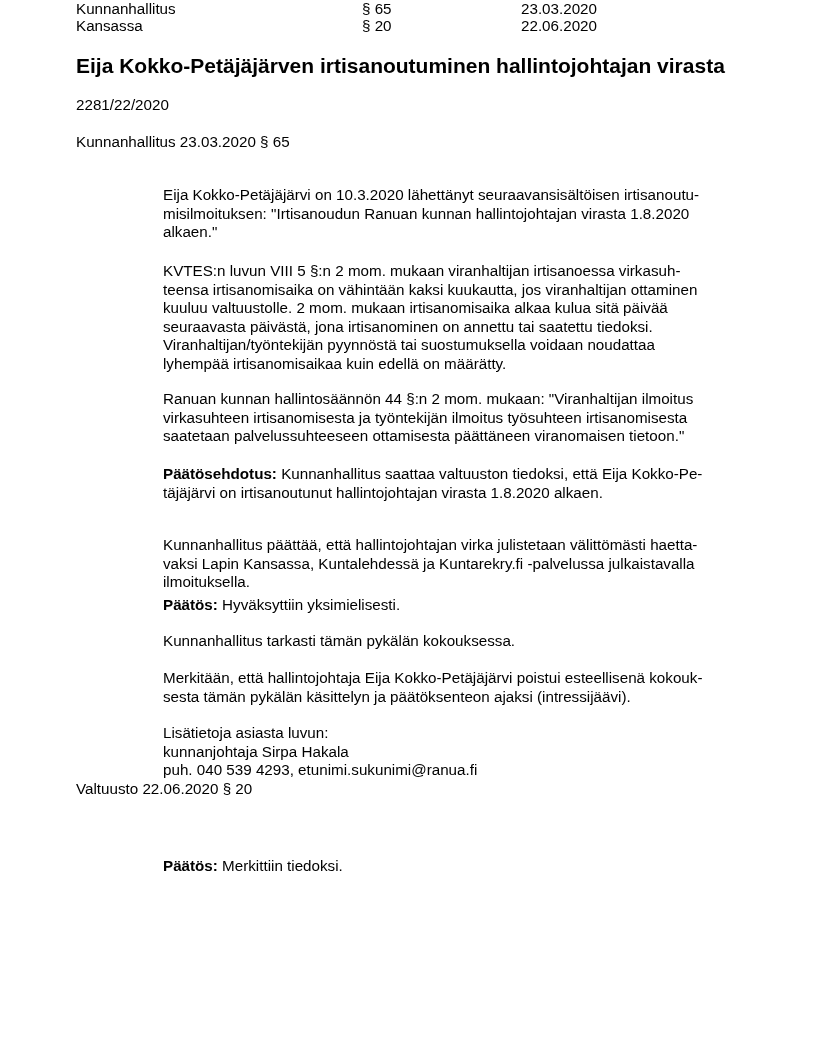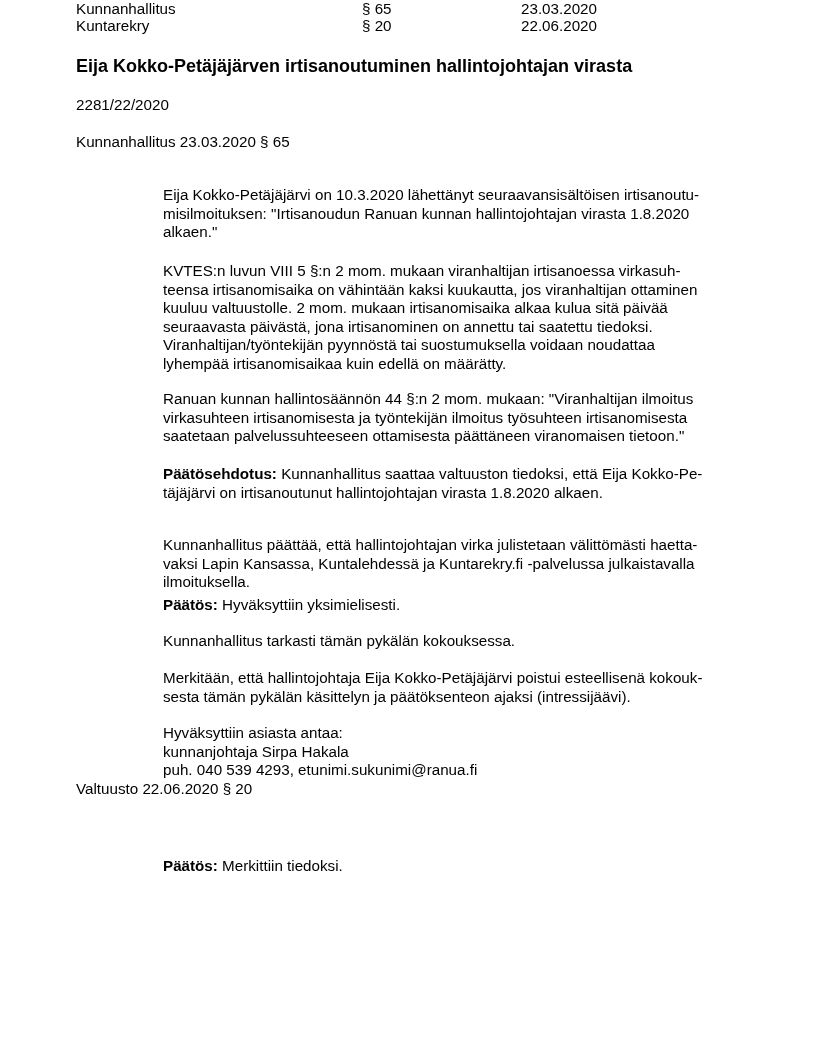--- a/index.html
+++ b/index.html
@@ -17,40 +17,40 @@
       font-size: 15.2px;
     }
     .abs { position: absolute; white-space: nowrap; }
     .meeting-row { position: absolute; left: 76px; height: 18px; line-height: 18px; }
     .meeting-row span { position: absolute; top: 0; white-space: nowrap; }
     .c-body { left: 0; }
     .c-sec { left: 286px; }
     .c-date { left: 445px; text-align: center; }
     .title {
       position: absolute; left: 76px; top: 54px;
-      font-weight: bold; font-size: 18px; white-space: nowrap;
+      font-weight: bold; font-size: 21px; white-space: nowrap;
       line-height: 24px;
     }
     .block {
       position: absolute; left: 163px; width: 580px;
       line-height: 18.5px;
     }
     .block p { margin: 0; white-space: nowrap; }
     .lbl { font-weight: bold; }
   </style>
 </head>
 <body>
 
 <div class="meeting-row" style="top:0px;">
   <span class="c-body">Kunnanhallitus</span>
   <span class="c-sec">§ 65</span>
   <span class="c-date">23.03.2020</span>
 </div>
 <div class="meeting-row" style="top:17px;">
-  <span class="c-body">Kuntarekry</span>
+  <span class="c-body">Kansassa</span>
   <span class="c-sec">§ 20</span>
   <span class="c-date">22.06.2020</span>
 </div>
 
 <div class="title">Eija Kokko-Petäjäjärven irtisanoutuminen hallintojohtajan virasta</div>
 
 <div class="abs" style="left:76px; top:96px;">2281/22/2020</div>
 
 <div class="abs" style="left:76px; top:133px;">Kunnanhallitus 23.03.2020 § 65</div>
 
@@ -93,21 +93,21 @@
 <div class="block" style="top:632px;">
   <p>Kunnanhallitus tarkasti tämän pykälän kokouksessa.</p>
 </div>
 
 <div class="block" style="top:669px;">
   <p>Merkitään, että hallintojohtaja Eija Kokko-Petäjäjärvi poistui esteellisenä kokouk-</p>
   <p>sesta tämän pykälän käsittelyn ja päätöksenteon ajaksi (intressijäävi).</p>
 </div>
 
 <div class="block" style="top:724px;">
-  <p>Hyväksyttiin asiasta antaa:</p>
+  <p>Lisätietoja asiasta luvun:</p>
   <p>kunnanjohtaja Sirpa Hakala</p>
   <p>puh. 040 539 4293, etunimi.sukunimi@ranua.fi</p>
 </div>
 
 <div class="abs" style="left:76px; top:780px;">Valtuusto 22.06.2020 § 20</div>
 
 <div class="block" style="top:835px;margin-top:22px;">
   <p><span class="lbl">Päätös:</span><span> Merkittiin tiedoksi.</span></p>
 </div>
 

